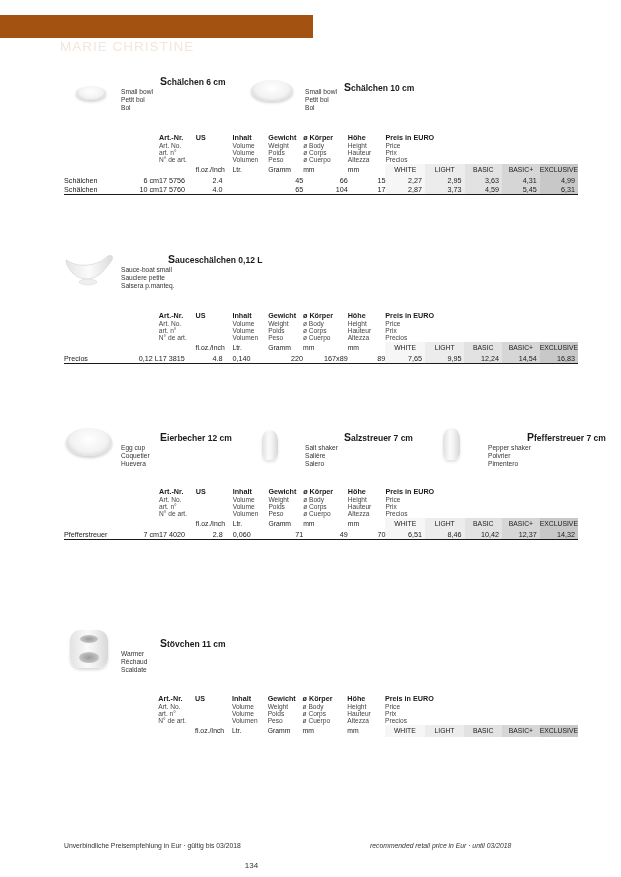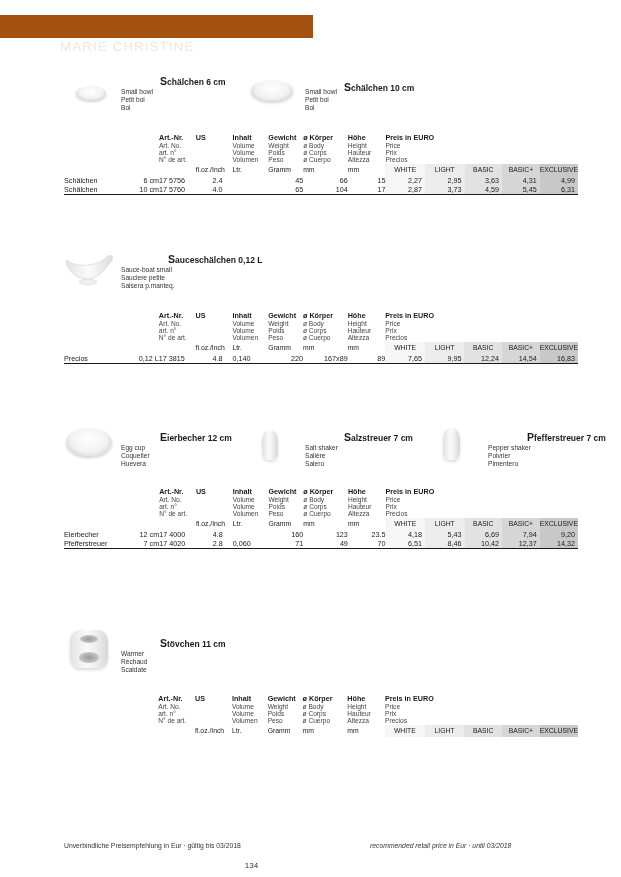--- a/index.html
+++ b/index.html
@@ -382,35 +382,20 @@
         <td>Gramm</td>
         <td>mm</td>
         <td>mm</td>
     <td class="p0 pc">WHITE</td>
         <td class="p1 pc">LIGHT</td>
         <td class="p2 pc">BASIC</td>
         <td class="p3 pc">BASIC+</td>
         <td class="p4 pc">EXCLUSIVE</td>
   </tr>
   <tr class="data">
-    <td>Eierbecher</td>
-        <td class="r">12 cm</td>
-        <td>17 4000</td>
-    <td class="r" style="padding-right:10px">4.8</td>
-        <td></td>
-        <td class="r">160</td>
-        <td class="r">123</td>
-        <td class="r">23.5</td>
-    <td class="p0 pr">4,18</td>
-        <td class="p1 pr">5,43</td>
-        <td class="p2 pr">6,69</td>
-        <td class="p3 pr">7,94</td>
-        <td class="p4 pr">9,20</td>
-  </tr>
-  <tr class="data">
     <td>Pfefferstreuer</td>
         <td class="r">7 cm</td>
         <td>17 4020</td>
     <td class="r" style="padding-right:10px">2.8</td>
         <td>0,060</td>
         <td class="r">71</td>
         <td class="r">49</td>
         <td class="r">70</td>
     <td class="p0 pr">6,51</td>
         <td class="p1 pr">8,46</td>

